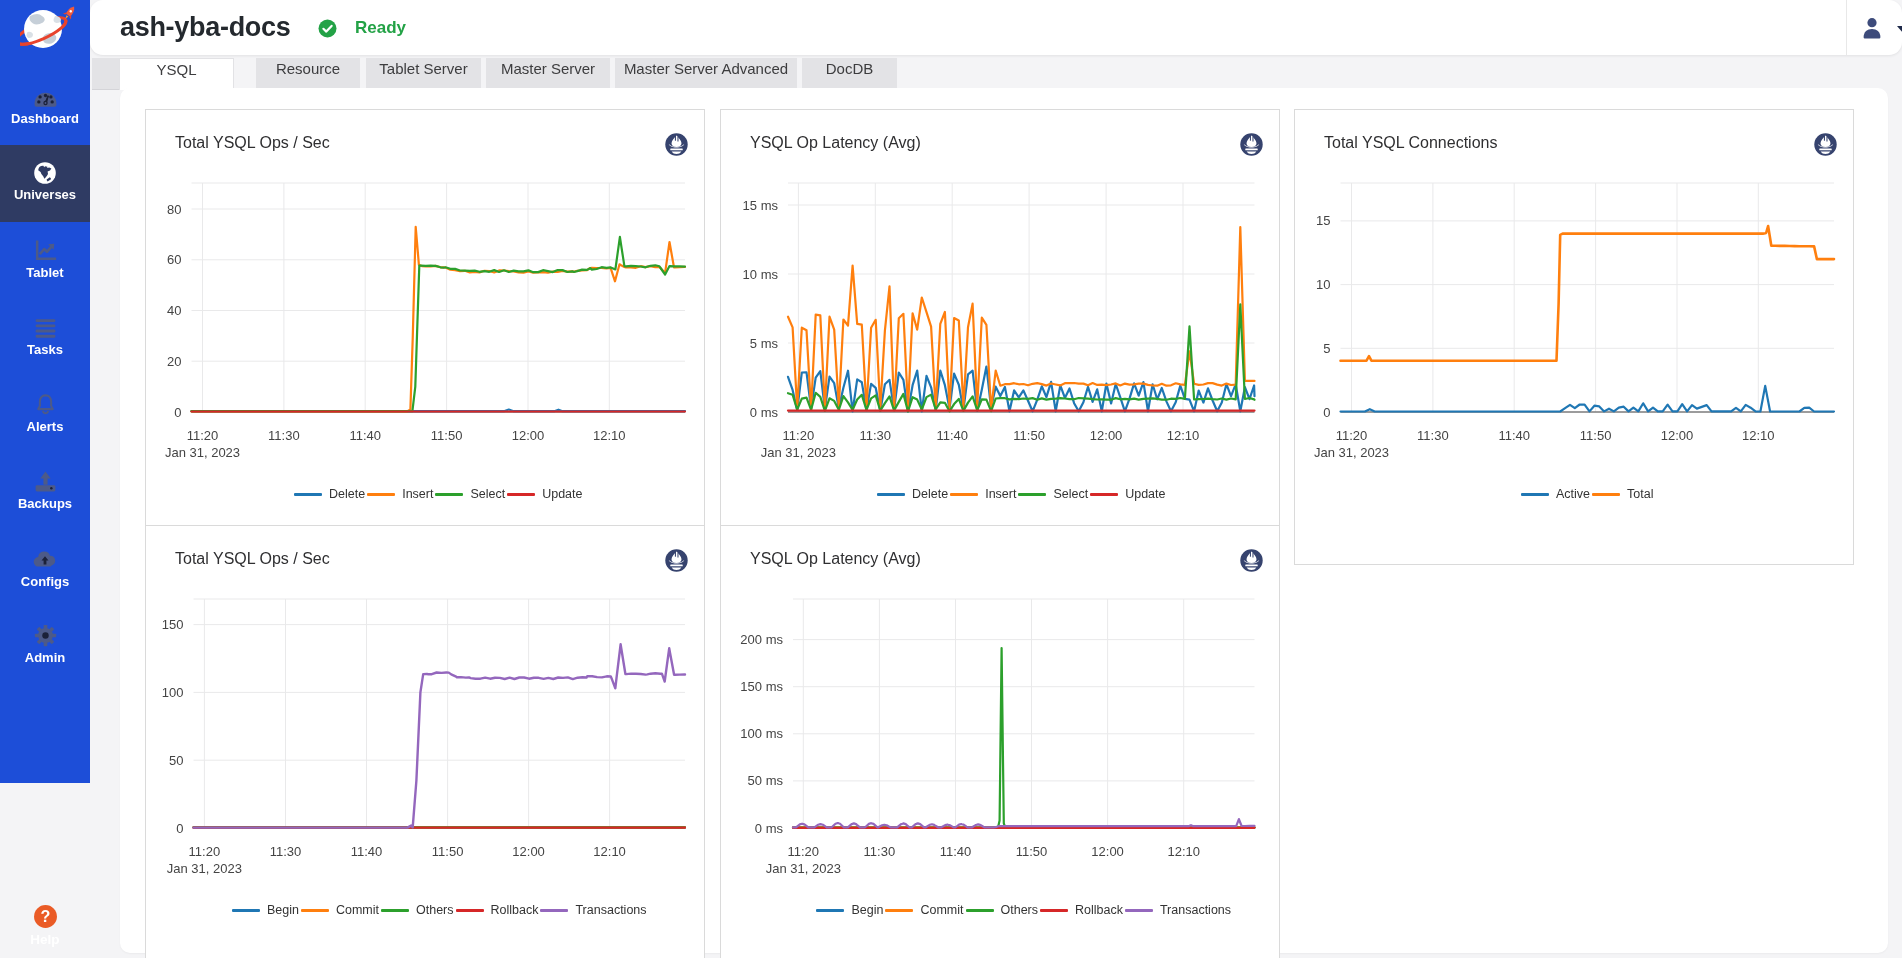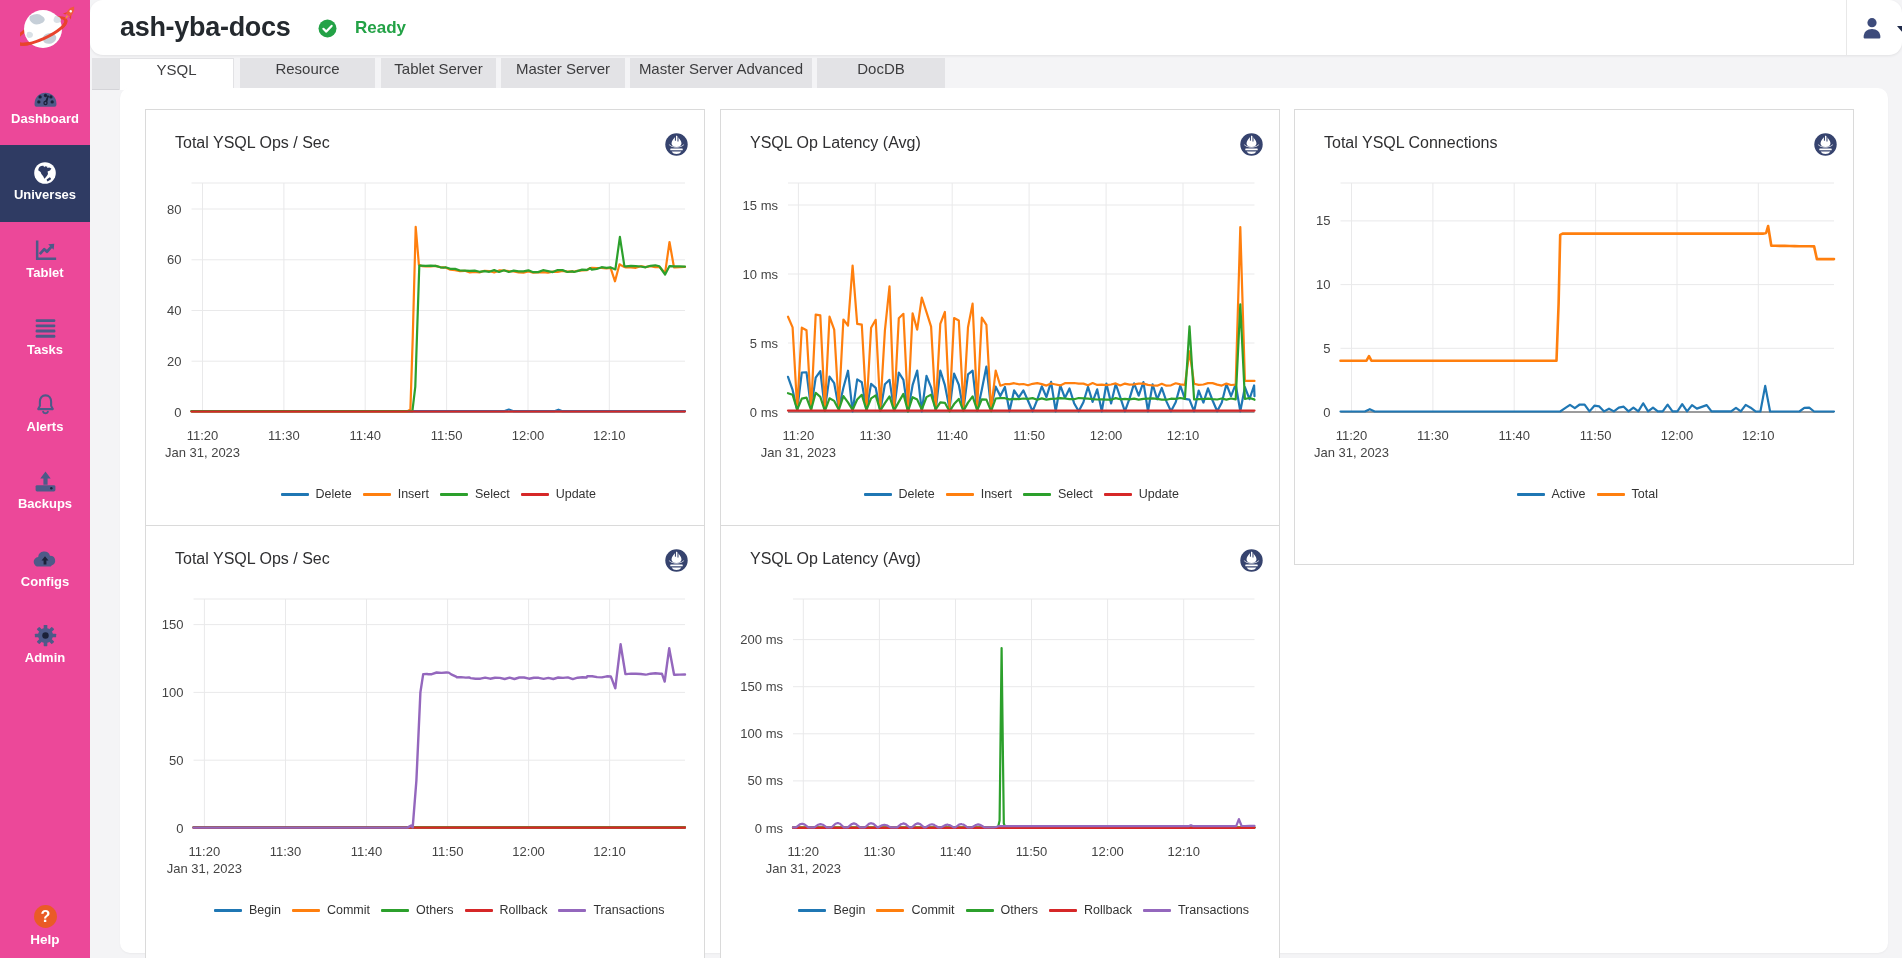--- a/index.html
+++ b/index.html
@@ -3,35 +3,35 @@
 <meta charset="utf-8">
 <style>
 * { box-sizing: border-box; margin:0; padding:0; }
 html,body { width:1902px; height:958px; overflow:hidden; font-family:"Liberation Sans",sans-serif; background:#f4f4f6; }
 .header { position:absolute; left:90px; top:0; width:1812px; height:55px; background:#fff; box-shadow:0 1px 3px rgba(0,0,0,0.08);border-radius:13px; }
 .htitle { position:absolute; left:30px; top:12px; font-size:27px; font-weight:bold; color:#24292e; letter-spacing:-0.3px;}
 .ready { position:absolute; left:228px; top:18px; display:flex; align-items:center; gap:18px; color:#23a246; font-weight:bold; font-size:17px; }
 .hdivider { position:absolute; right:55px; top:0; width:1px; height:55px; background:#e8e8e8; }
 .usericon { position:absolute; right:18px; top:16px; }
 .caret { position:absolute; right:-7px; top:26px; width:0; height:0; border-left:6.5px solid transparent; border-right:6.5px solid transparent; border-top:7.5px solid #1f2a4a; }
-.sidebar { position:absolute; left:0; top:0; width:90px; height:958px; background:#ec4899; }
+.sidebar { position:absolute; left:0; top:0; width:90px; height:783px; background:#1d4ed8; }
 .logo { position:absolute; left:20px; top:1px; }
 .nav { position:absolute; left:0; top:68px; width:90px; }
 .navitem { width:90px; height:77px; display:flex; flex-direction:column; align-items:center; justify-content:flex-start; padding-top:16px; }
 .navitem .lbl { color:#fff; font-size:13px; font-weight:600; margin-top:2px; }
 .navitem.active { background:#2f3b63; }
 .help { position:absolute; left:0; top:904px; width:90px; display:flex; flex-direction:column; align-items:center; }
 .help .lbl { color:#fff; font-size:13.5px; font-weight:600; margin-top:3px; }
 .tabs { position:absolute; left:92px; top:58px; height:32px; display:flex; }
 .tab { height:32px; background:#e3e3e6; color:#3c3c3e; font-size:15px; display:flex; align-items:center; justify-content:center; border-bottom:1px solid #d4d4d8; padding-bottom:11px; }
 .tab.spacer { width:27px; margin-right:0; }
 .tab.active { background:#fff; border:1px solid #e2e2e5; border-bottom:none; }
 .card { position:absolute; left:120px; top:88px; width:1768px; height:865px; background:#fff; border-radius:10px; box-shadow:0 1px 2px rgba(0,0,0,0.04); }
 .panel { position:absolute; width:560px; height:456px; background:#fff; border:1px solid #dadada; border-radius:0;text-align:right; }
-.legend { position:absolute; top:377px; display:flex; justify-content:center; align-items:center; gap:11px; }
+.legend { position:absolute; top:377px; display:flex; justify-content:center; align-items:center; gap:2px; }
 .li { display:flex; align-items:center; gap:7px; font-size:12.5px; color:#333; }
 .sw { width:28px; height:3px; border-radius:1px; }
 </style>
 </head>
 <body>
 
 <div class="header">
   <div class="htitle">ash-yba-docs</div>
   <div class="ready">
     <svg width="19" height="19" viewBox="0 0 19 19">
@@ -159,25 +159,25 @@
         <circle cx="12" cy="12" r="11" fill="#ea5b26"></circle>
         <text x="12" y="17.5" font-size="15.5" font-weight="bold" fill="#fff" text-anchor="middle" font-family="Liberation Sans,sans-serif">?</text>
       </svg>
     <div class="lbl">Help</div>
   </div>
 </div>
 
 <div class="tabs">
   <div class="tab spacer"></div>
   <div class="tab active" style="width:115px">YSQL</div>
-  <div class="tab" style="width:135px;margin-left:6px">Resource</div>
+  <div class="tab" style="width:104px;margin-left:22px">Resource</div>
   <div class="tab" style="width:115px;margin-left:6px">Tablet Server</div>
   <div class="tab" style="width:124px;margin-left:5px">Master Server</div>
   <div class="tab" style="width:182px;margin-left:5px">Master Server Advanced</div>
-  <div class="tab" style="width:128px;margin-left:5px">DocDB</div>
+  <div class="tab" style="width:95px;margin-left:5px">DocDB</div>
 </div>
 
 <div class="card"></div>
 
 <div class="panel" style="left:145px;top:109px">
     <svg width="558" height="399" viewBox="0 0 558 399" style="position:absolute;left:0;top:0">
 <text x="29" y="37.5" font-size="16" fill="#2f2f31">Total YSQL Ops / Sec</text>
 <g transform="translate(530.5,34.5)">
  <circle cx="0" cy="0" r="11.2" fill="#36436e"></circle>
  <path d="M0,-9 C-2,-6.6 -5,-4.1 -5,-1.3 C-5,1.1 -2.9,2.5 0,2.5 C2.9,2.5 5,1.1 5,-1.3 C5,-4.1 2,-6.6 0,-9 Z" fill="#fff"></path>

